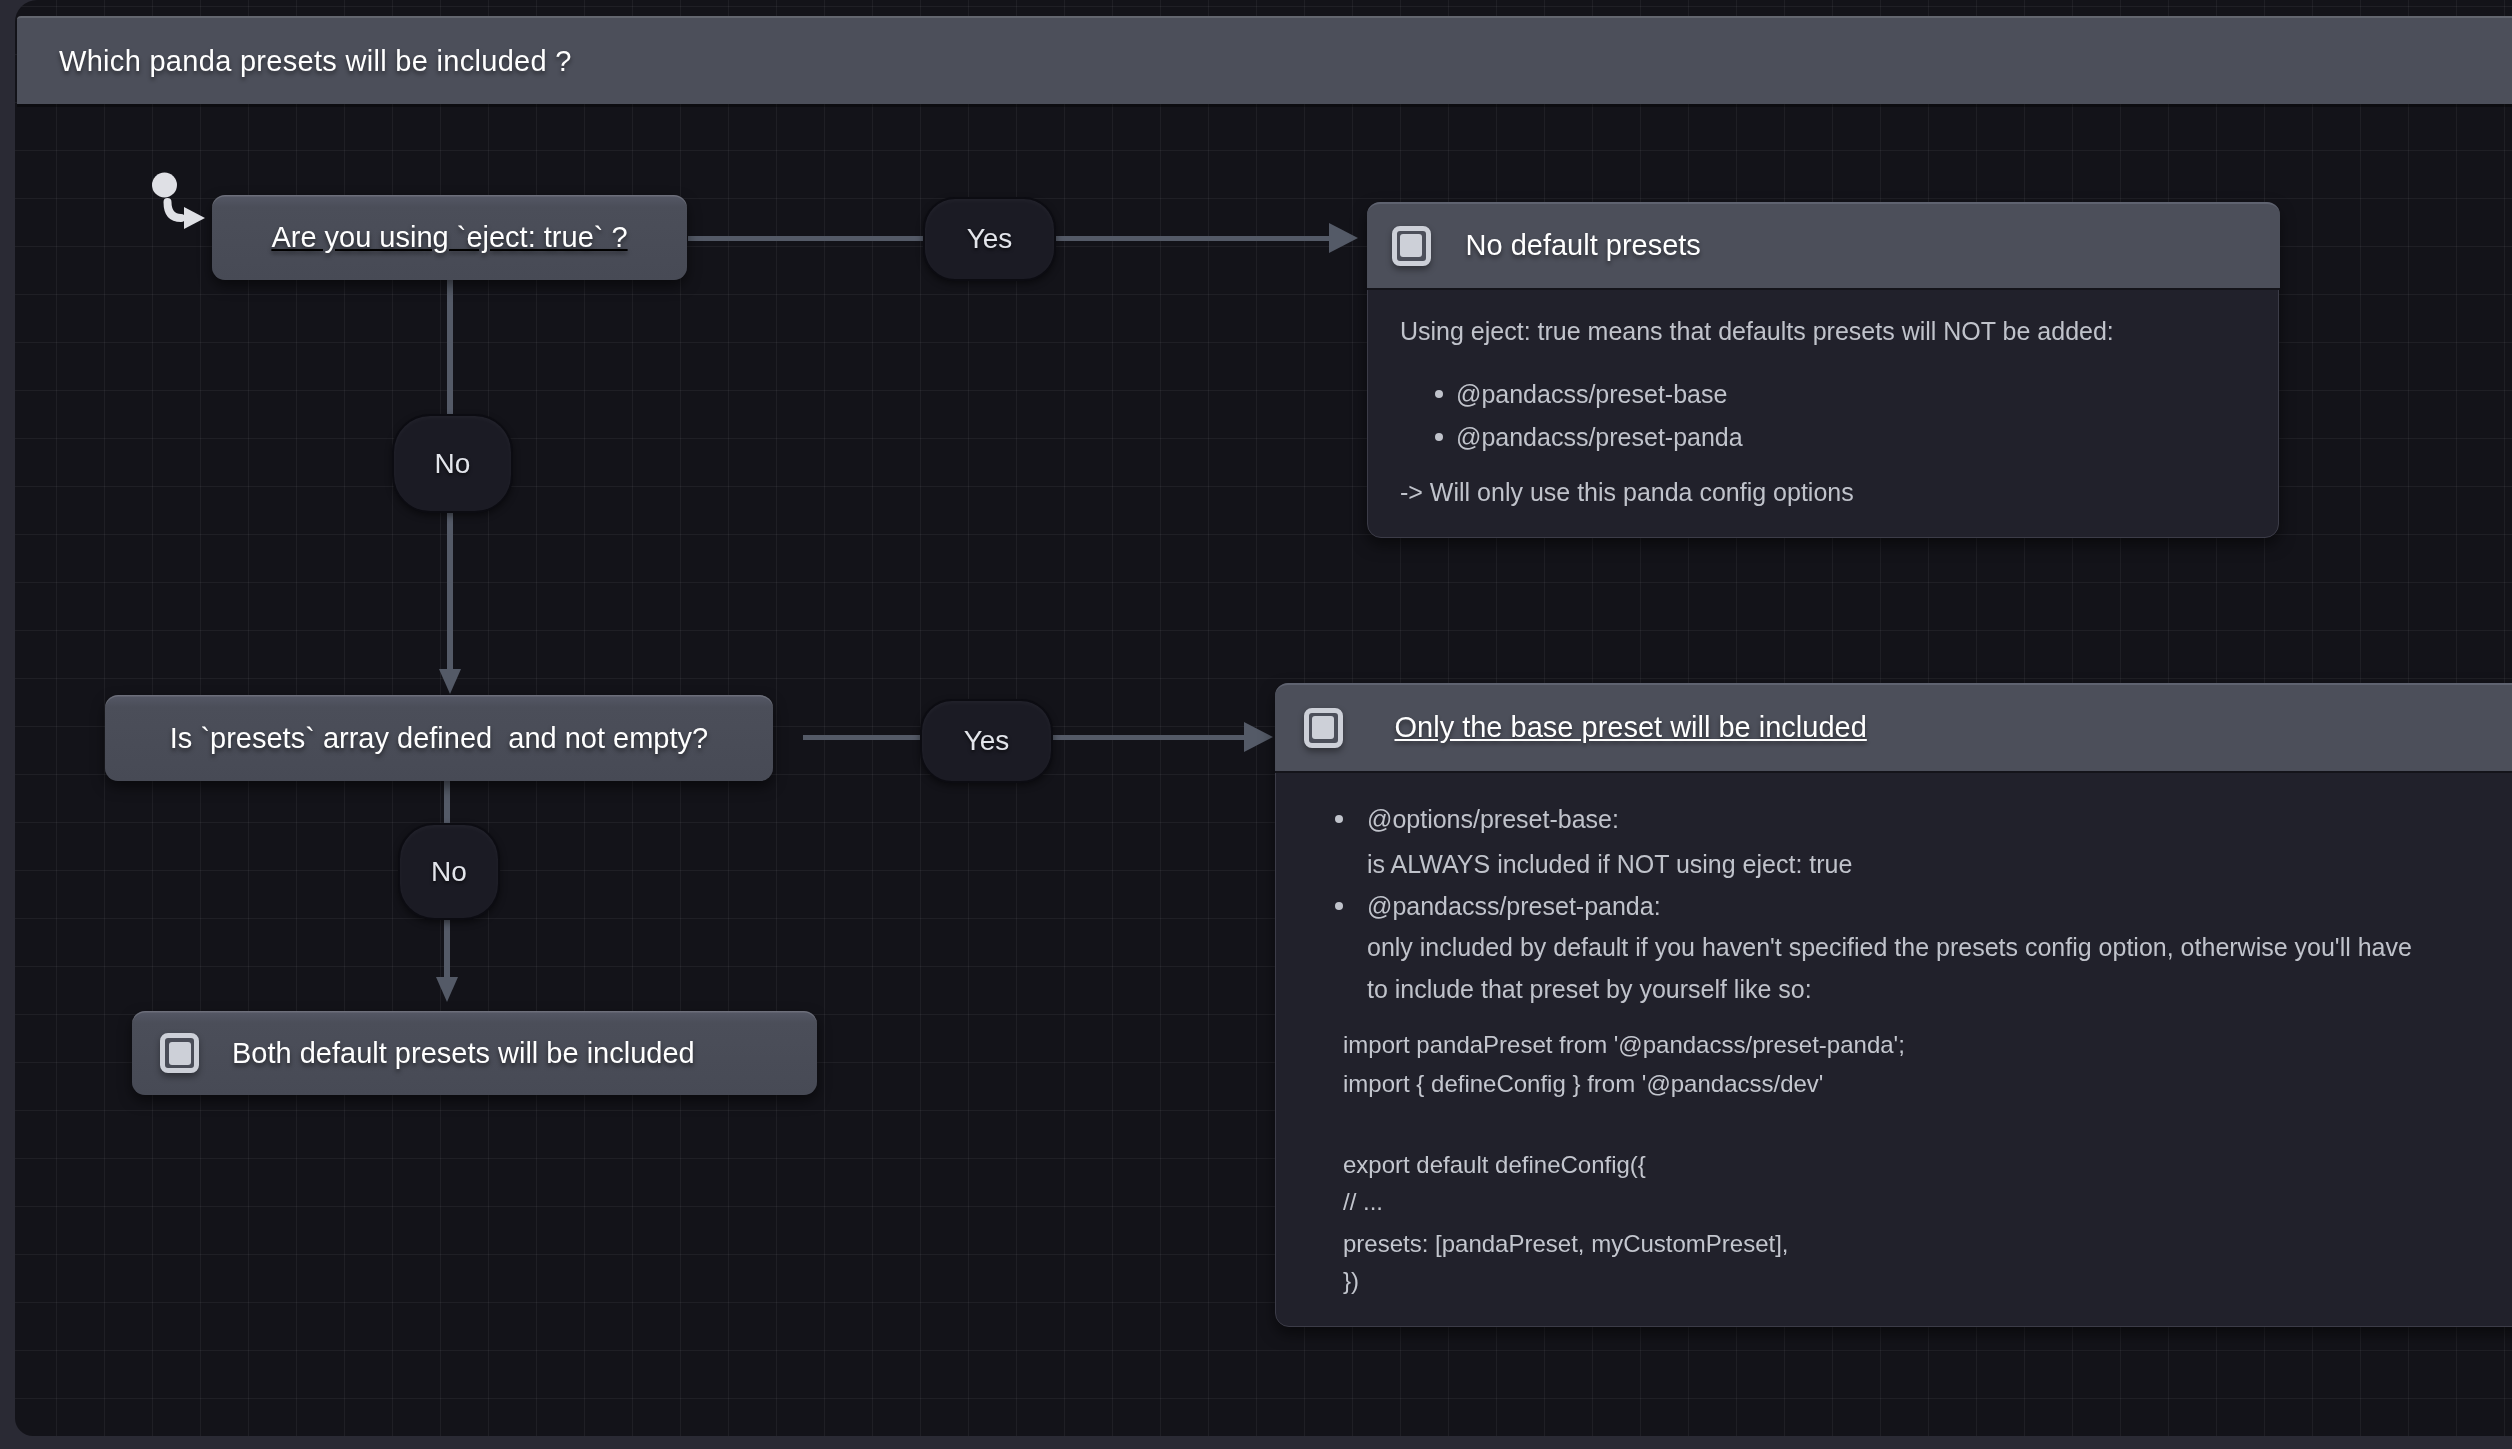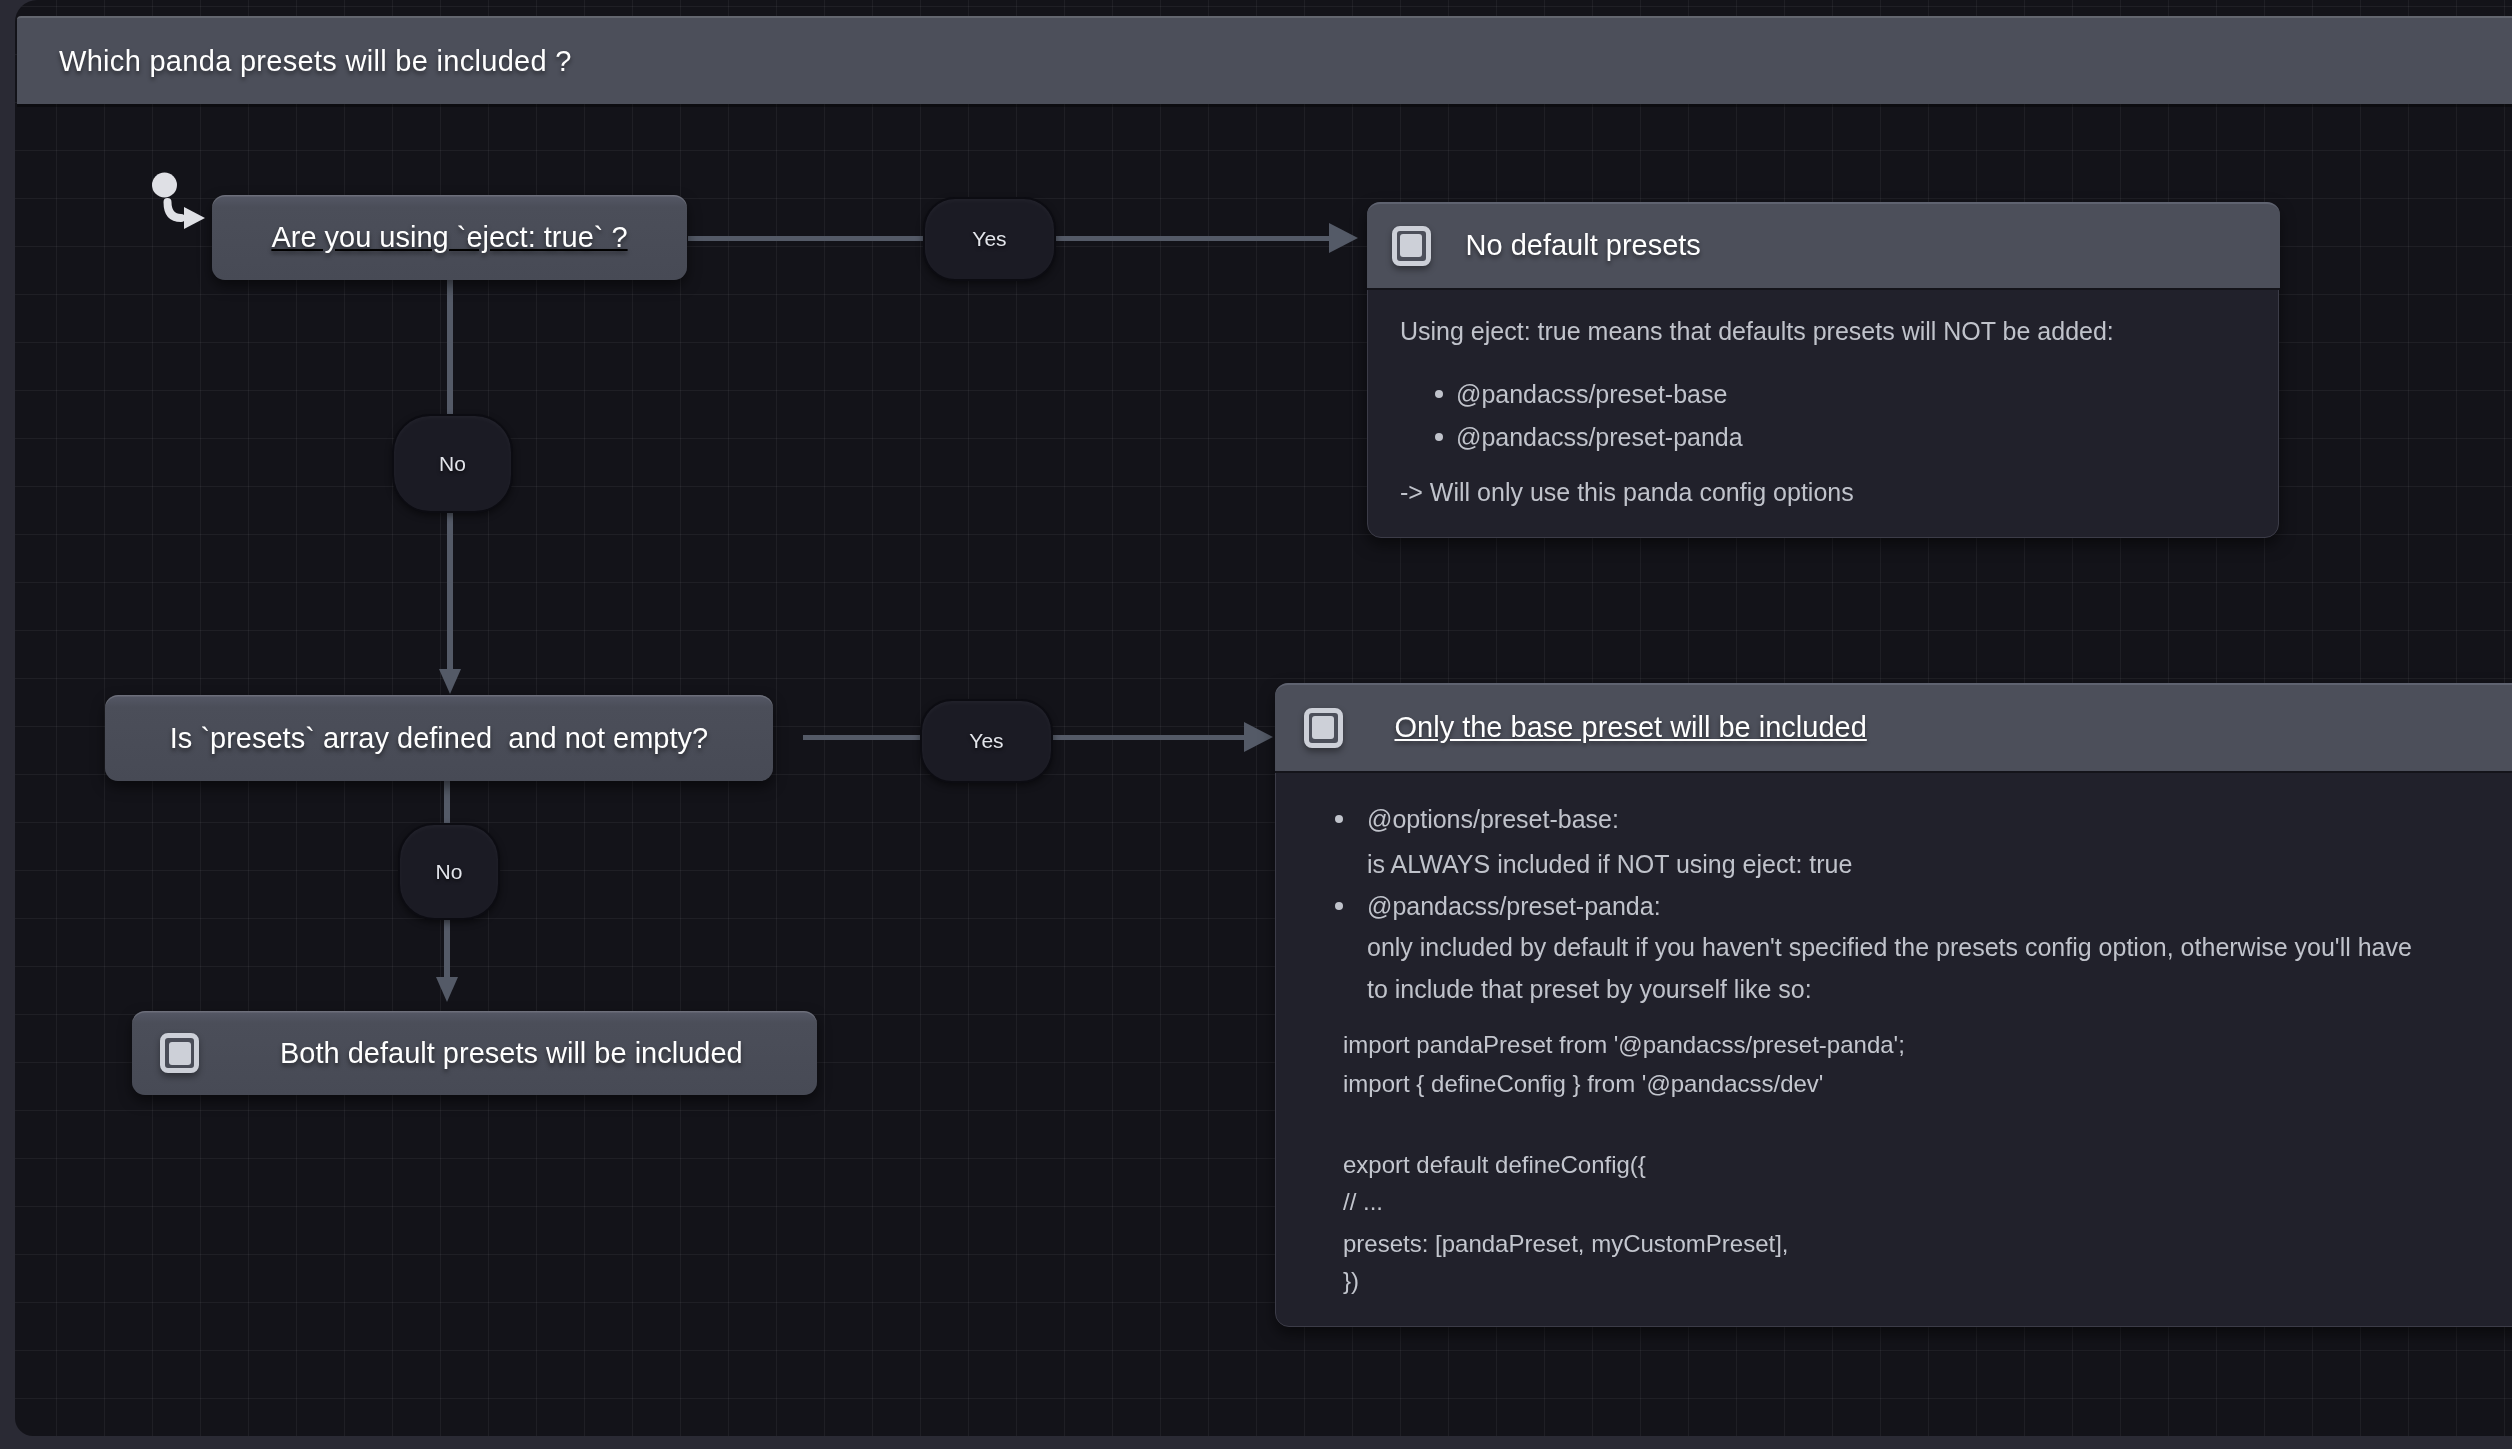--- a/index.html
+++ b/index.html
@@ -19,21 +19,21 @@
   
   .qnode{position:absolute;background:linear-gradient(180deg,#555866 0%,#4b4e59 14%,#474a55 100%);
     border-radius:13px;box-shadow:0 6px 13px rgba(0,0,0,.5), inset 0 1.5px 0 rgba(255,255,255,.14);
     display:flex;align-items:center;justify-content:center;z-index:4;}
   .qnode .q-label{color:#ffffff;font-size:29px;font-weight:500;white-space:pre;
     text-shadow:0 2.5px 4.5px rgba(0,0,0,.5);}
   
   .pill{position:absolute;background:#1b1b24;border:2px solid #0c0c12;
     box-shadow:inset 0 2px 5px rgba(255,255,255,.035), 0 3px 7px rgba(0,0,0,.45);
     display:flex;align-items:center;justify-content:center;z-index:6;}
-  .pill span{color:#e3e5eb;font-size:21px;font-weight:500;text-shadow:0 2px 3.5px rgba(0,0,0,.6);}
+  .pill span{color:#e3e5eb;font-size:28px;font-weight:500;text-shadow:0 2px 3.5px rgba(0,0,0,.6);}
   
   .hshaft{position:absolute;height:5px;background:#545a67;z-index:2;}
   .vshaft{position:absolute;width:6px;background:#545a67;z-index:2;}
   .head-right{position:absolute;width:0;height:0;border-top:15px solid transparent;
     border-bottom:15px solid transparent;border-left:29px solid #545a67;z-index:2;}
   .head-down{position:absolute;width:0;height:0;border-left:11.6px solid transparent;
     border-right:11.6px solid transparent;border-top:25px solid #545a67;z-index:2;}
   
   .card{position:absolute;background:#21212b;border:1.5px solid #3c3c48;border-radius:14px;
     box-shadow:0 7px 15px rgba(0,0,0,.5);z-index:4;}
@@ -43,21 +43,21 @@
   .card-title{color:#ffffff;font-size:29px;font-weight:500;text-shadow:0 2.5px 4.5px rgba(0,0,0,.45);}
   .frame-icon{position:relative;width:29px;height:30px;border:5.5px solid #cdd0d8;border-radius:8px;
     box-shadow:0 3.5px 6px rgba(0,0,0,.35);flex:0 0 auto;}
   .frame-icon .inner{position:absolute;inset:3.5px;background:#cdd0d8;border-radius:3px;}
   .body-text{position:absolute;color:#c0c3cb;font-size:25px;line-height:30px;white-space:pre;}
   .bullet-dot{position:absolute;width:8px;height:8px;border-radius:50%;background:#c0c3cb;}
   .code-line{position:absolute;color:#c3c6ce;font-size:24px;white-space:pre;margin-left:34px;}
   
   .result-node{position:absolute;background:linear-gradient(180deg,#555866 0%,#4b4e59 14%,#474a55 100%);
     border-radius:13px;box-shadow:0 6px 13px rgba(0,0,0,.5), inset 0 1.5px 0 rgba(255,255,255,.14);
-    display:flex;align-items:center;z-index:4;gap:48px;}
+    display:flex;align-items:center;z-index:4;}
   .result-node .q-label{color:#fff;font-size:29px;font-weight:500;white-space:pre;
     text-shadow:0 2.5px 4.5px rgba(0,0,0,.5);}
 </style>
 </head>
 <body>
 
 <div class="stage">
 
   <div class="titlebar">
     <div class="ttl">Which panda presets will be included ?</div>

